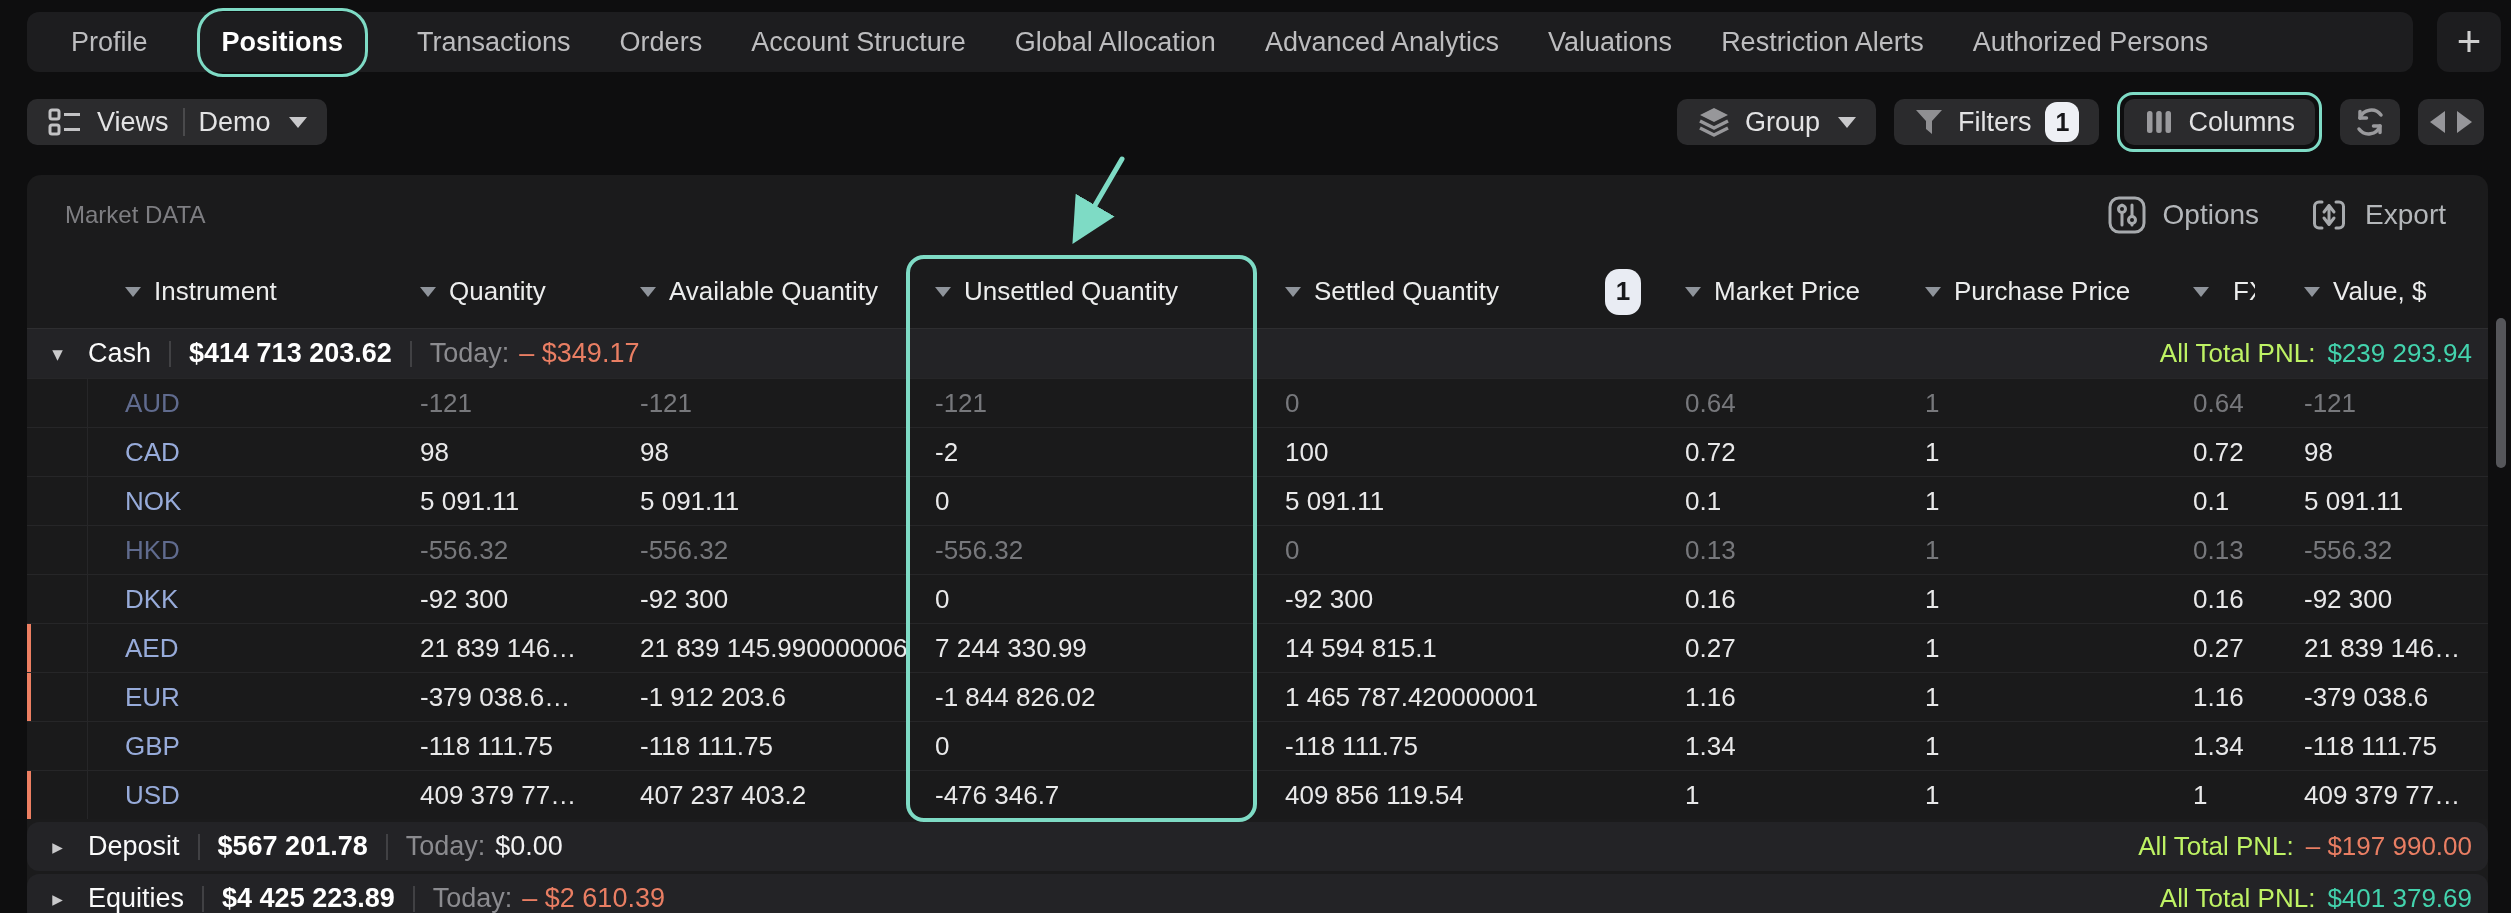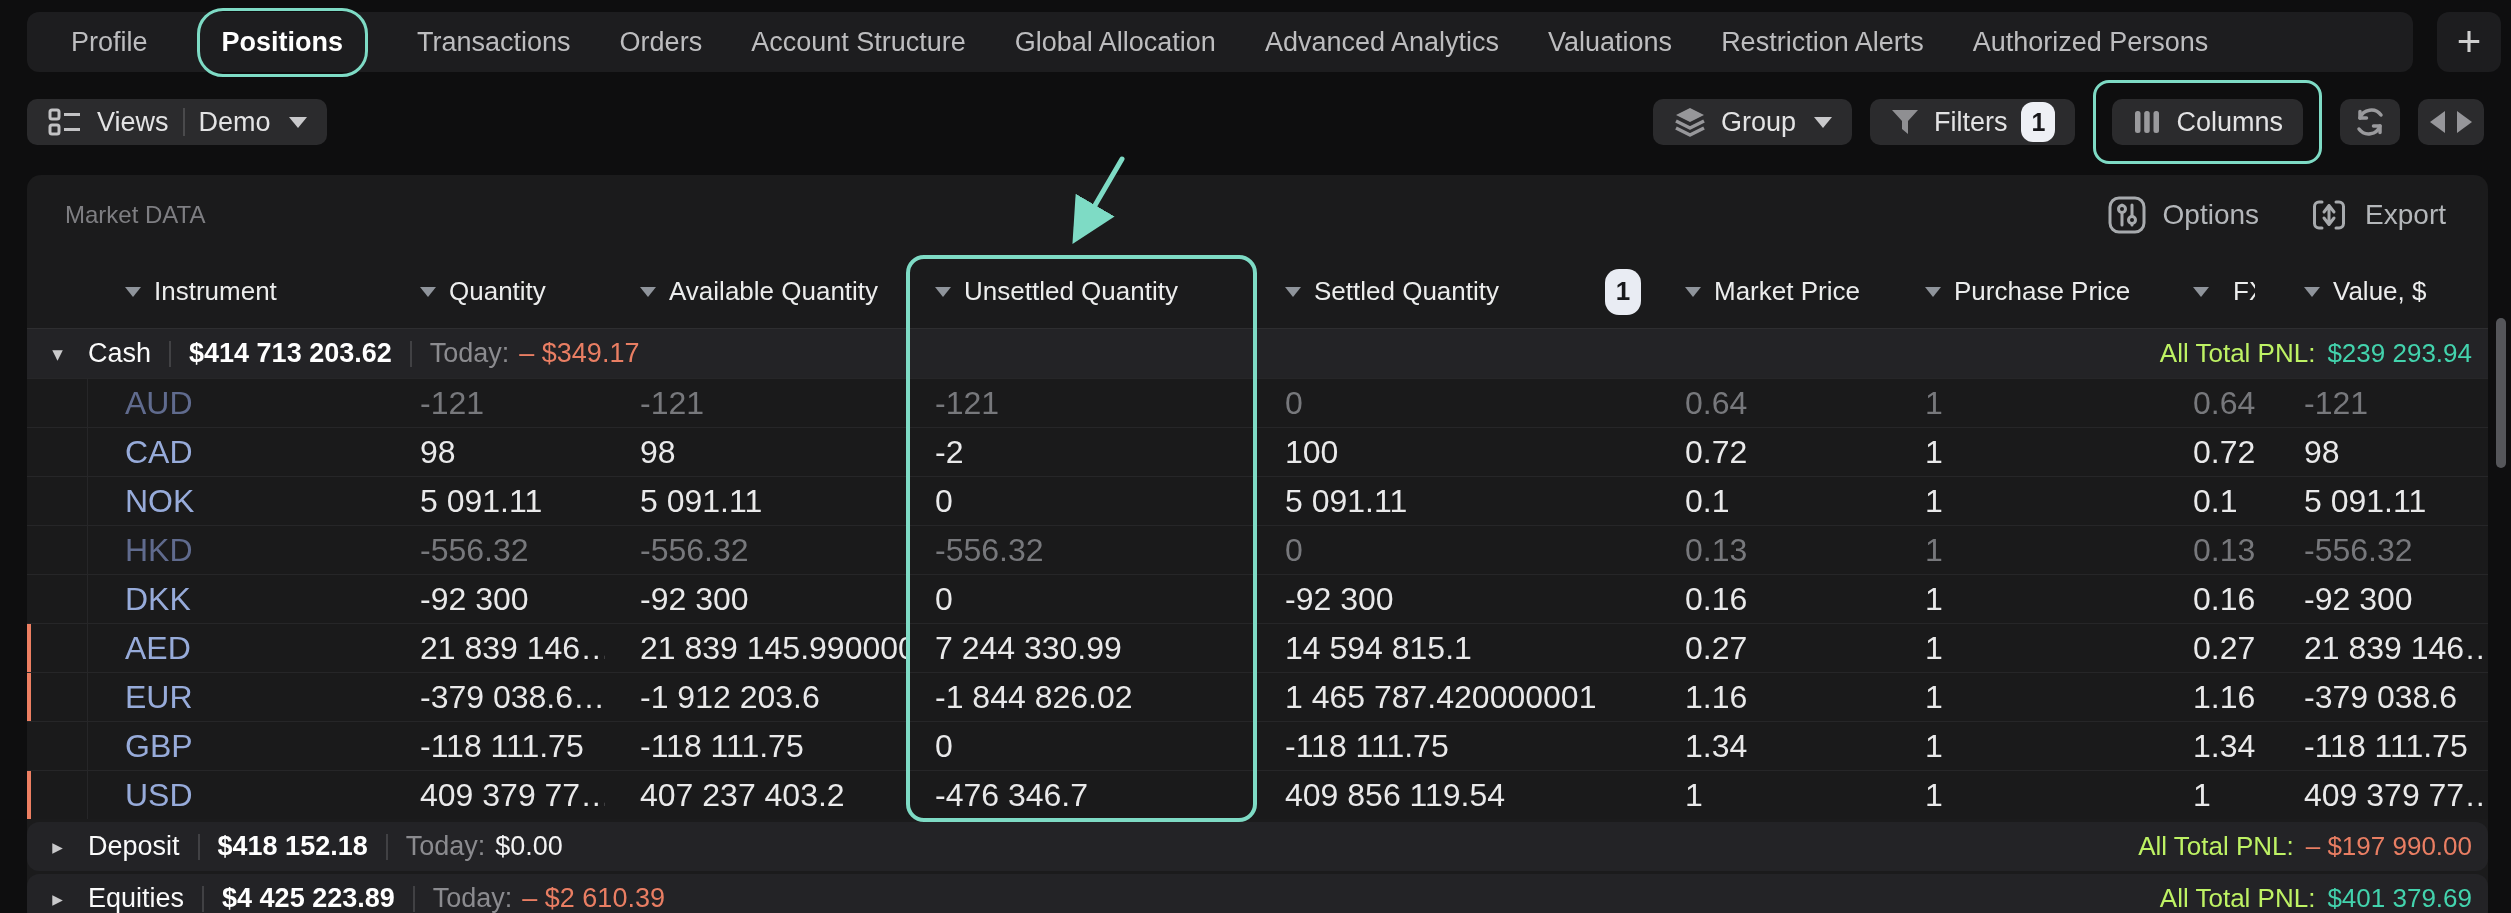--- a/index.html
+++ b/index.html
@@ -17,21 +17,21 @@
 
   
   .toolbar{position:absolute;left:27px;top:96px;width:2457px;height:52px;display:flex;align-items:center;justify-content:space-between;}
   .btn{height:46px;background:#2b2b2d;border-radius:10px;display:flex;align-items:center;gap:14px;
     padding:0 20px;color:#e3e3e4;font-size:27px;white-space:nowrap;cursor:pointer;}
   .toolbar-right{display:flex;align-items:center;gap:18px;}
   .vdiv{width:2px;height:28px;background:#4a4a4c;}
   .caret-down{width:0;height:0;border-left:9px solid transparent;border-right:9px solid transparent;border-top:11px solid #c9c9cb;margin-left:4px;}
   .badge{min-width:34px;height:40px;background:#eef0f5;border-radius:12px;color:#17171a;font-size:25px;font-weight:700;
     display:flex;align-items:center;justify-content:center;padding:0 6px;}
-  .hl-wrap{border:3px solid #7edbc5;border-radius:16px;padding:16px;}
+  .hl-wrap{border:3px solid #7edbc5;border-radius:16px;padding:4px;}
   .icon-btn{padding:0 12px;}
   .tri-l{width:0;height:0;border-top:11px solid transparent;border-bottom:11px solid transparent;border-right:15px solid #96969a;}
   .tri-r{width:0;height:0;border-top:11px solid transparent;border-bottom:11px solid transparent;border-left:15px solid #96969a;}
 
   
   .panel{position:absolute;left:27px;top:175px;width:2461px;height:738px;background:#1b1b1c;
     border-radius:14px 14px 0 0;overflow:hidden;}
   .panel-head{height:80px;display:flex;align-items:center;justify-content:space-between;padding:0 42px 0 38px;}
   .panel-title{color:#7e7e82;font-size:24px;}
   .panel-actions{display:flex;align-items:center;gap:50px;}
@@ -50,21 +50,21 @@
   .thead>:nth-child(3),.trow>:nth-child(3){width:205px;flex:none;padding-left:20px;}
   .thead>:nth-child(4),.trow>:nth-child(4){width:303px;flex:none;padding-left:35px;}
   .thead>:nth-child(5),.trow>:nth-child(5){width:347px;flex:none;padding-left:27px;}
   .thead>:nth-child(6),.trow>:nth-child(6){width:400px;flex:none;padding-left:30px;}
   .thead>:nth-child(7),.trow>:nth-child(7){width:240px;flex:none;padding-left:30px;}
   .thead>:nth-child(8),.trow>:nth-child(8){width:250px;flex:none;padding-left:30px;}
   .thead>:nth-child(9),.trow>:nth-child(9){width:110px;flex:none;padding-left:48px;gap:24px;}
   .thead>:nth-child(10),.trow>:nth-child(10){width:237px;flex:none;padding-left:49px;}
 
   .trow{display:flex;align-items:center;height:49px;background:#1a1a1b;border-top:1px solid #262628;
-    font-size:32px;color:#e9e9ea;position:relative;}
+    font-size:26px;color:#e9e9ea;position:relative;}
   .trow>span{white-space:nowrap;overflow:hidden;}
   .trow>.ctrl{border-right:1px solid #262628;}
   .trow .ticker{color:#97abda;}
   .trow.dim{color:#77787c;}
   .trow.dim .ticker{color:#606b8e;}
   .trow.flag::before{content:"";position:absolute;left:0;top:0;width:4px;height:100%;background:#ed7f62;}
 
   .group-row{display:flex;align-items:center;height:49px;background:#232326;font-size:27px;color:#f2f2f3;
     padding-right:16px;position:relative;cursor:pointer;}
   .group-row.rounded{margin-top:3px;border-radius:12px;}
@@ -371,21 +371,21 @@
     <span>409 856 119.54</span>
     <span>1</span>
     <span>1</span>
     <span>1</span>
     <span>409 379 77…</span>
   </div>
         <div class="group-row rounded">
     <span class="gcaret">▸</span>
     <span class="gname">Deposit</span>
     <span class="gsep"></span>
-    <span class="gamount">$418 152.18</span>
+    <span class="gamount">$567 201.78</span>
     <span class="gsep"></span>
     <span class="gtoday-label">Today:</span>
     <span class="gtoday neutral">$0.00</span>
     <span class="gpnl">
       <span class="gpnl-label">All Total PNL:</span>
       <span class="gpnl-value neg">– $197 990.00</span>
     </span>
   </div>
         <div class="group-row rounded">
     <span class="gcaret">▸</span>

